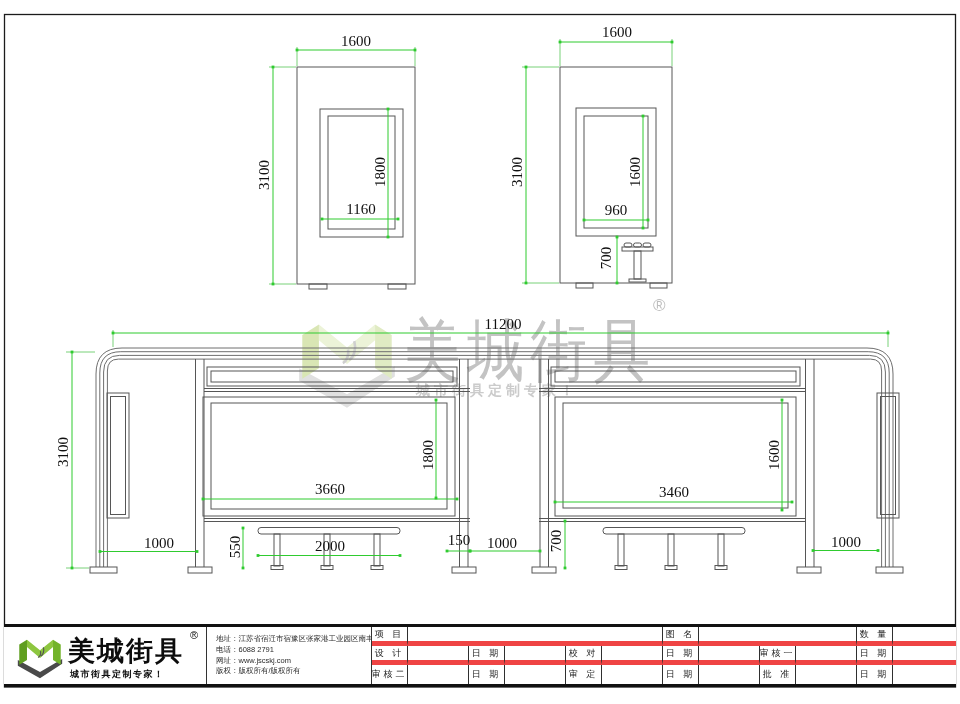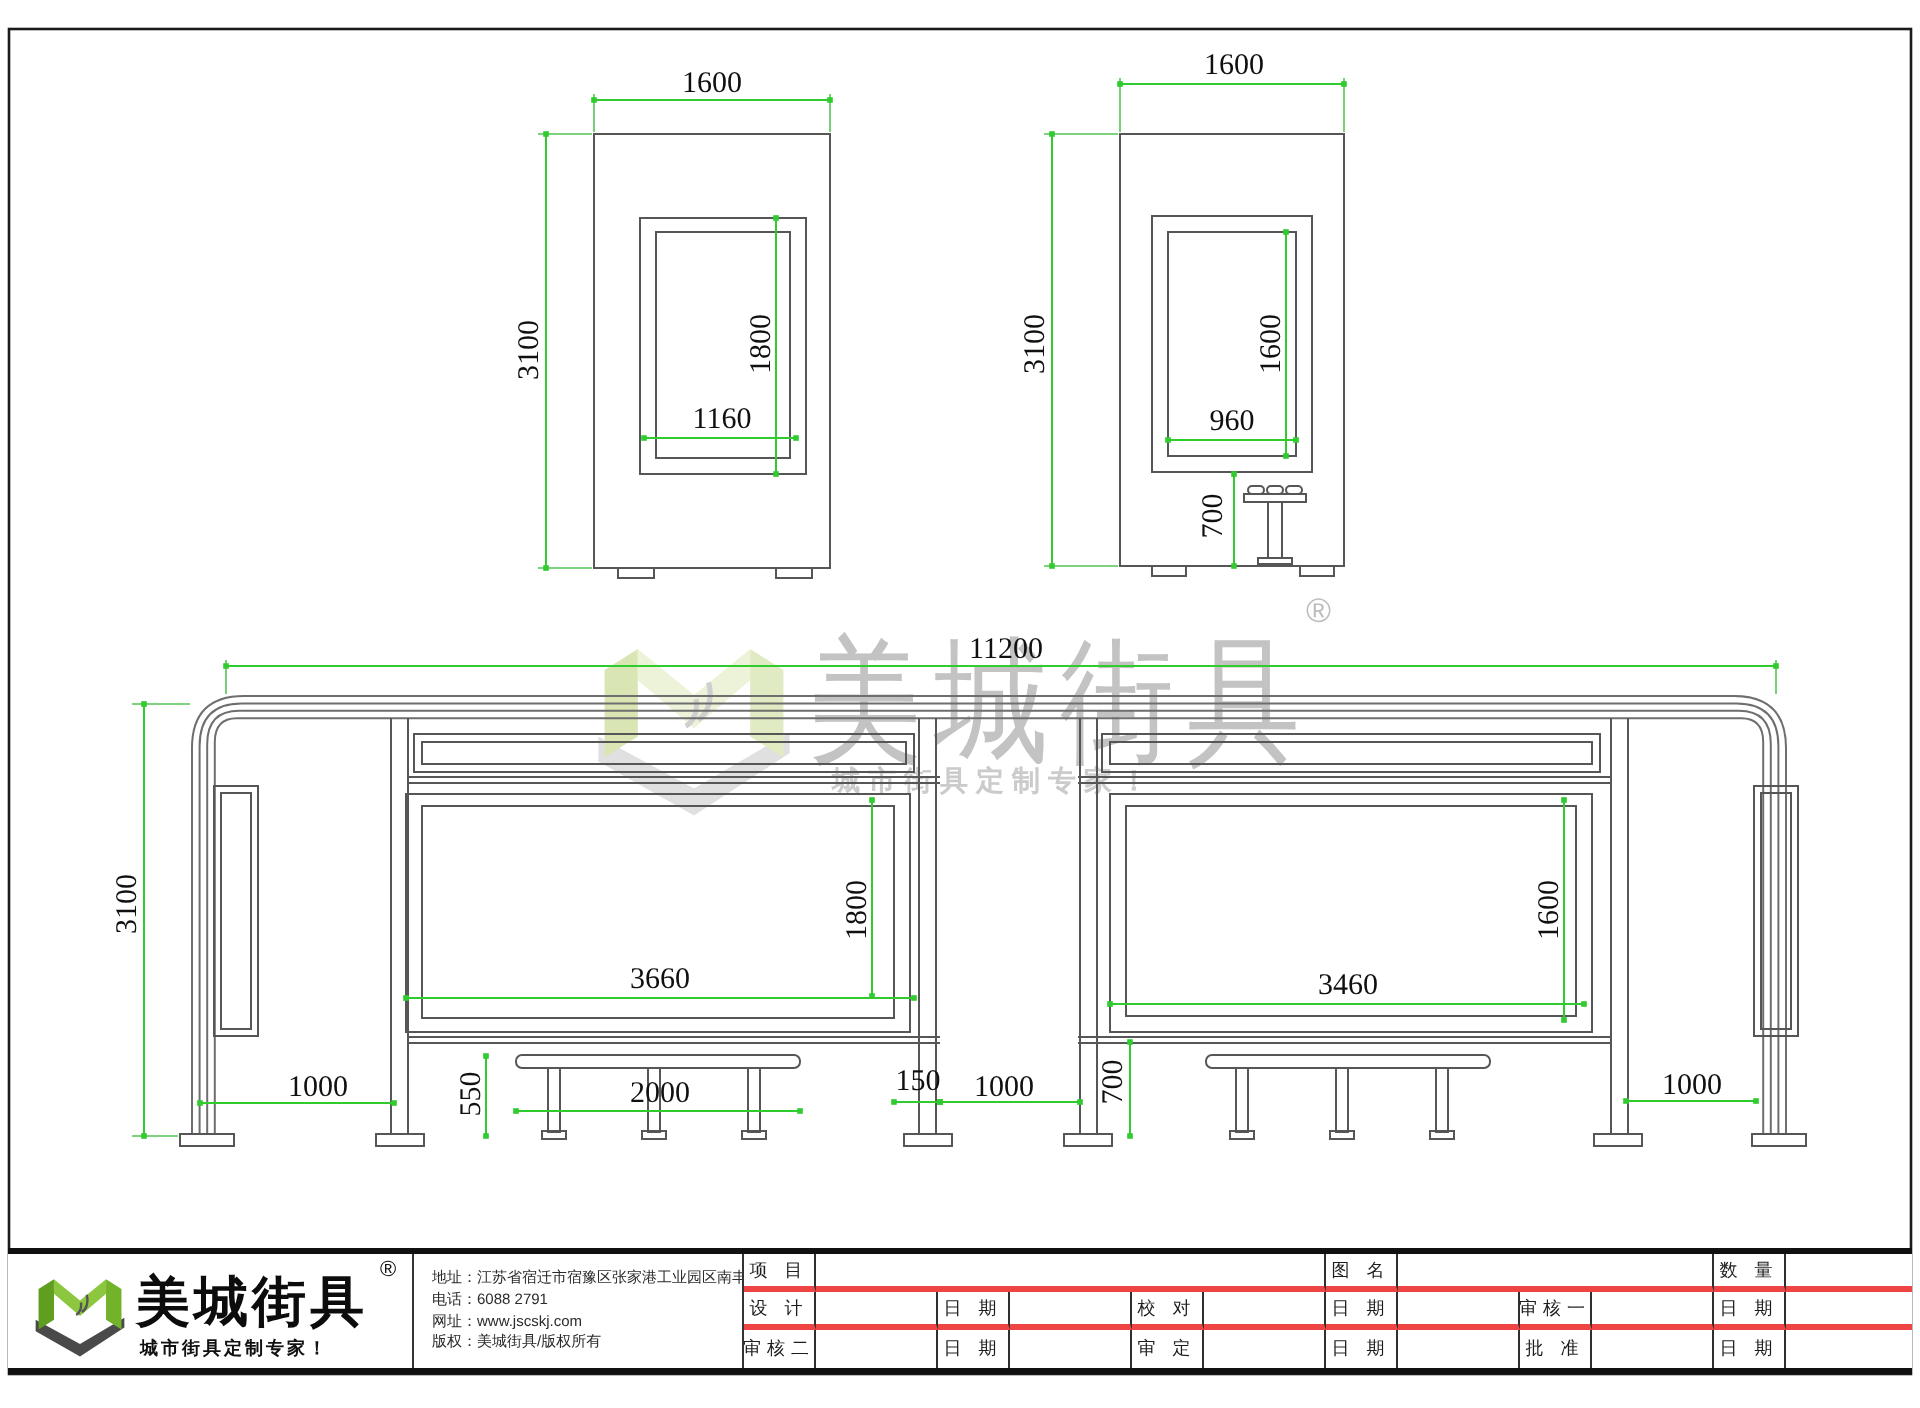--- a/index.html
+++ b/index.html
@@ -35,21 +35,21 @@
             letter-spacing:2px;white-space:nowrap;}
   .tb-reg{position:absolute;left:186px;top:2px;font-size:11px;color:#0c0c0c;}
   .tb-slogan{position:absolute;left:66px;top:41px;font-size:9px;font-weight:700;color:#111;
              letter-spacing:1.5px;white-space:nowrap;}
   .tb-addr{position:absolute;left:203px;top:0;width:165px;height:100%;border-right:1px solid #333;
            box-sizing:border-box;padding:7px 0 0 9px;font-size:7.5px;line-height:10.8px;color:#2b2b2b;}
   .tb-addr div{white-space:nowrap;overflow:hidden;}
   .tb-table{position:absolute;left:368px;top:0;right:0;height:100%;display:grid;
             grid-template-columns:36px 61px 36px 61px 36px 61px 36px 61px 36px 61px 36px auto;
             grid-template-rows:repeat(3,1fr);}
-  .cell{border-right:1px solid #2f2f2f;border-bottom:3px solid #ef4444;display:flex;
+  .cell{border-right:1px solid #2f2f2f;border-bottom:5px solid #ef4444;display:flex;
         align-items:center;justify-content:center;font-size:9px;letter-spacing:3px;color:#1d1d1d;
         white-space:nowrap;overflow:hidden;}
   .cell.r3{border-bottom:none;}
   .cell.lastc{border-right:none;}
 </style>
 </head>
 <body>
 
 <div class="wm">
   <svg class="logo-wm" width="104" height="118" viewBox="0 0 100 112" style="position:absolute;left:295px;top:303px;">
@@ -225,21 +225,21 @@
       <use href="#mclogo"></use>
     </svg>
     <span class="tb-brand">美城街具</span>
     <span class="tb-reg">®</span>
     <div class="tb-slogan">城市街具定制专家！</div>
   </div>
   <div class="tb-addr">
     <div>地址：江苏省宿迁市宿豫区张家港工业园区南丰路西侧1号</div>
     <div>电话：6088 2791</div>
     <div>网址：www.jscskj.com</div>
-    <div>版权：美城街具/版权所有</div>
+    <div>版权：版权所有/版权所有</div>
   </div>
   <div class="tb-table">
 
     <div class="cell">项 目</div>
     <div class="cell" style="grid-column:2/7"></div>
     <div class="cell">图 名</div>
     <div class="cell" style="grid-column:8/11"></div>
     <div class="cell">数 量</div>
     <div class="cell lastc"></div>
 

